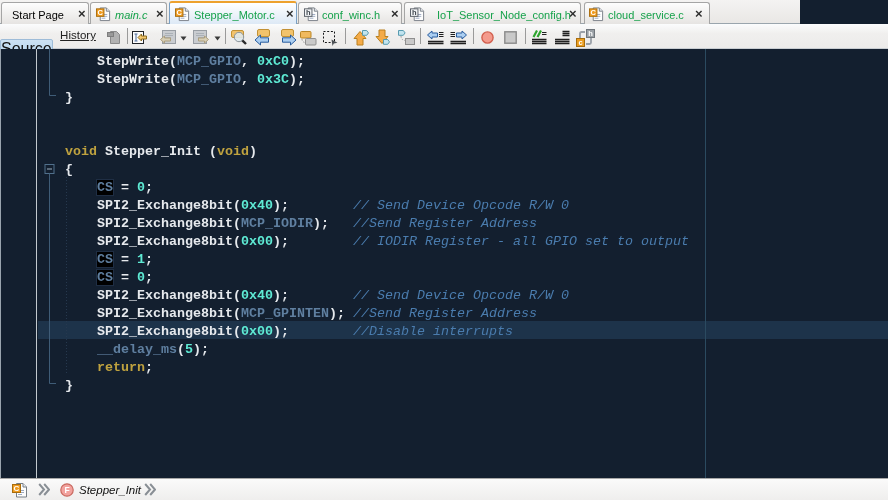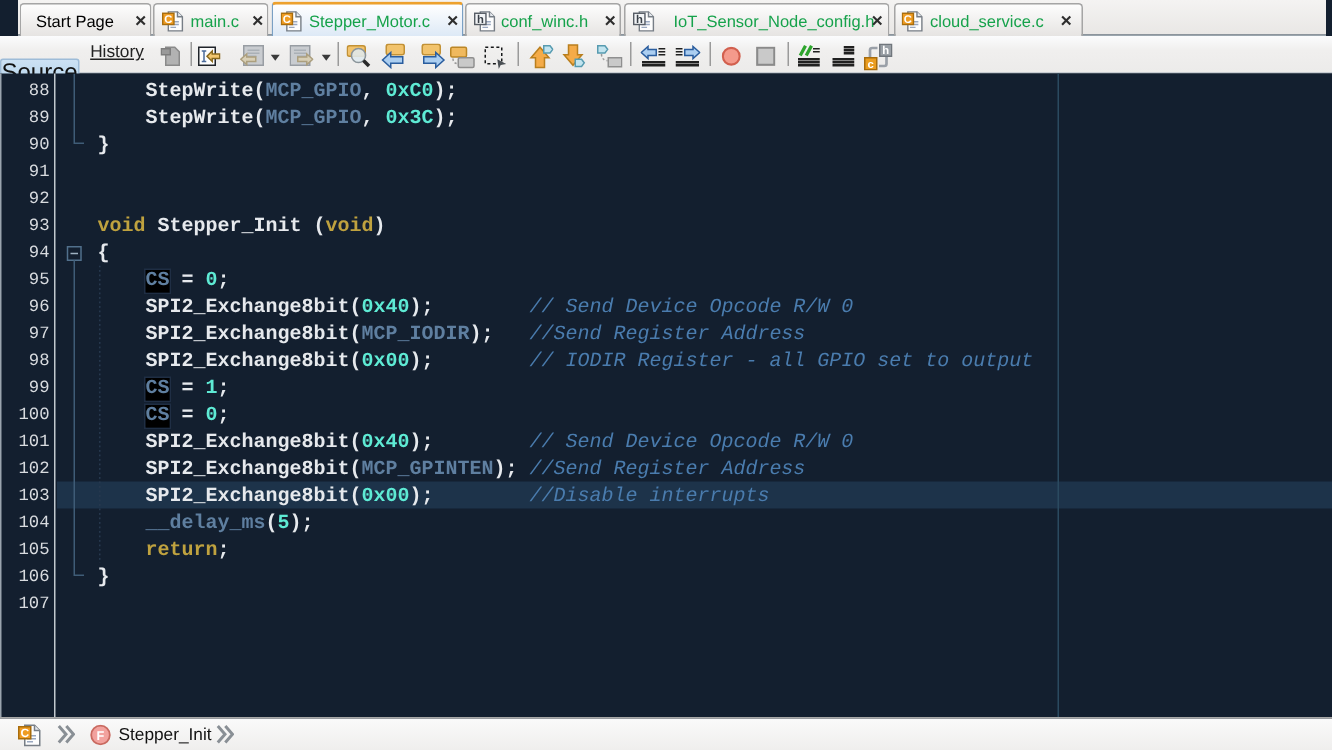--- a/index.html
+++ b/index.html
@@ -1,20 +1,20 @@
 <!DOCTYPE html>
 <html><head>
 <meta charset="utf-8">
 <style>
 * { margin:0; padding:0; box-sizing:border-box; }
 html,body { width:888px; height:500px; overflow:hidden; }
 #app { position:relative; width:888px; height:500px; font-family:"Liberation Sans", sans-serif; background:#131f2f; }
 
 
-#tabbar { position:absolute; left:12px; top:0; width:872px; height:24px;
+#tabbar { position:absolute; left:0; top:0; width:800px; height:24px;
   background:linear-gradient(#f4f3f2,#e9e7e5); border-bottom:1px solid #9aa5ad;text-align:right; }
 .tab { position:absolute; top:2px; height:22px; border:1px solid #a5a5a5; border-bottom:none;
   border-radius:3px 3px 0 0; background:linear-gradient(#fdfdfd,#e6e4e2);
   font-size:11px; color:#000; }
 .tab .lbl { position:absolute; top:6px; white-space:nowrap; }
 .tab .xx { position:absolute; top:3px; font-size:13px; font-weight:bold; color:#2e2e2e; }
 .tab.green .lbl { color:#16a24b; }
 .tab.active { border-top:2px solid #eda12d; border-left:1px solid #7aa0c4; border-right:1px solid #7aa0c4;
   background:linear-gradient(#ffffff,#dde9f6); top:1px; height:23px; }
 .ficon { position:absolute; top:3px; width:15px; height:16px; }
@@ -44,21 +44,21 @@
 #code .c { color:#4a7cae; font-style:italic; font-weight:normal; }
 #code .u { text-decoration-color:#93a3b1; }
 #code .hl { background:#000000; box-shadow:0 0 0 1px #1f2e44; }
 #foldsvg { position:absolute; left:0; top:0; }
 #indentguide { position:absolute; left:65.5px; top:128px; width:1px; height:198px;
   background-image:linear-gradient(#26384e 40%, transparent 40%); background-size:1px 3px; }
 
 
 #crumb { position:absolute; left:0; top:478px; width:888px; height:22px;
   background:linear-gradient(#fafafa,#efeeed); border-top:1px solid #a8a8a8; }
-#crumb .txt { position:absolute; left:79px; top:5px; font-size:11.5px; color:#111; }
+#crumb .txt { position:absolute; left:79px; top:5px; font-size:11.5px; color:#111;font-style:italic; }
 </style>
 </head>
 <body>
 <div id="app">
 
 <svg width="0" height="0" style="position:absolute;">
   <defs>
     <symbol id="cfile" viewBox="0 0 16 16">
       <path d="M4.5 1.5 H11 L14.5 5 V15 H4.5 Z" fill="#fdfdfd" stroke="#777e86"></path>
       <path d="M11 1.5 V5 H14.5" fill="#e6eaee" stroke="#777e86"></path>
@@ -81,21 +81,21 @@
 
   <div id="tabbar">
     <div class="tab" style="left:1px; width:88px;">
         <span class="lbl" style="left:10px;">Start Page</span>
         <span class="xx" style="left:76px;">×</span>
       </div>
     <div class="tab green" style="left:90px; width:77px;">
         <svg class="ficon" style="left:5px;" width="15" height="16">
           <use href="#cfile"></use>
         </svg>
-        <span class="lbl" style="left:24px;">main.c</span>
+        <span class="lbl" style="left:24px;font-style:italic;">main.c</span>
         <span class="xx" style="left:65px;">×</span>
       </div>
     <div class="tab green active" style="left:169px; width:128px;padding-left:13px;">
         <svg class="ficon" style="left:5px;" width="15" height="16">
           <use href="#cfile"></use>
         </svg>
         <span class="lbl" style="left:24px;">Stepper_Motor.c</span>
         <span class="xx" style="left:116px;">×</span>
       </div>
     <div class="tab green" style="left:298px; width:104px;">
@@ -224,40 +224,20 @@
       <text x="4.5" y="16" font-family="Liberation Sans" font-size="7.5" font-weight="bold" fill="#fff" text-anchor="middle">c</text>
     </svg>
   </div>
 
   <div id="editor">
     <div id="curline"></div>
     <div id="gutsep"></div>
     <div id="leftedge"></div>
     <div id="colguide"></div>
     <div id="indentguide"></div>
-    <div id="gutter">88
-89
-90
-91
-92
-93
-94
-95
-96
-97
-98
-99
-100
-101
-102
-103
-104
-105
-106
-107</div>
     <svg id="foldsvg" width="66" height="429" viewBox="0 0 66 429">
       <g stroke="#3f5c77" fill="none">
         <path d="M49.5 0 V46.5 H56"></path>
         <rect x="45" y="115.5" width="9" height="9" stroke="#51708c"></rect>
         <path d="M47 120 h5" stroke="#9fb2c2"></path>
         <path d="M49.5 124.5 V334.5 H56"></path>
       </g>
     </svg>
     <div id="code"><span>    StepWrite(<span class="m">MCP_GPIO</span>, <span class="n">0xC0</span>);
     StepWrite(<span class="m">MCP_GPIO</span>, <span class="n">0x3C</span>);

